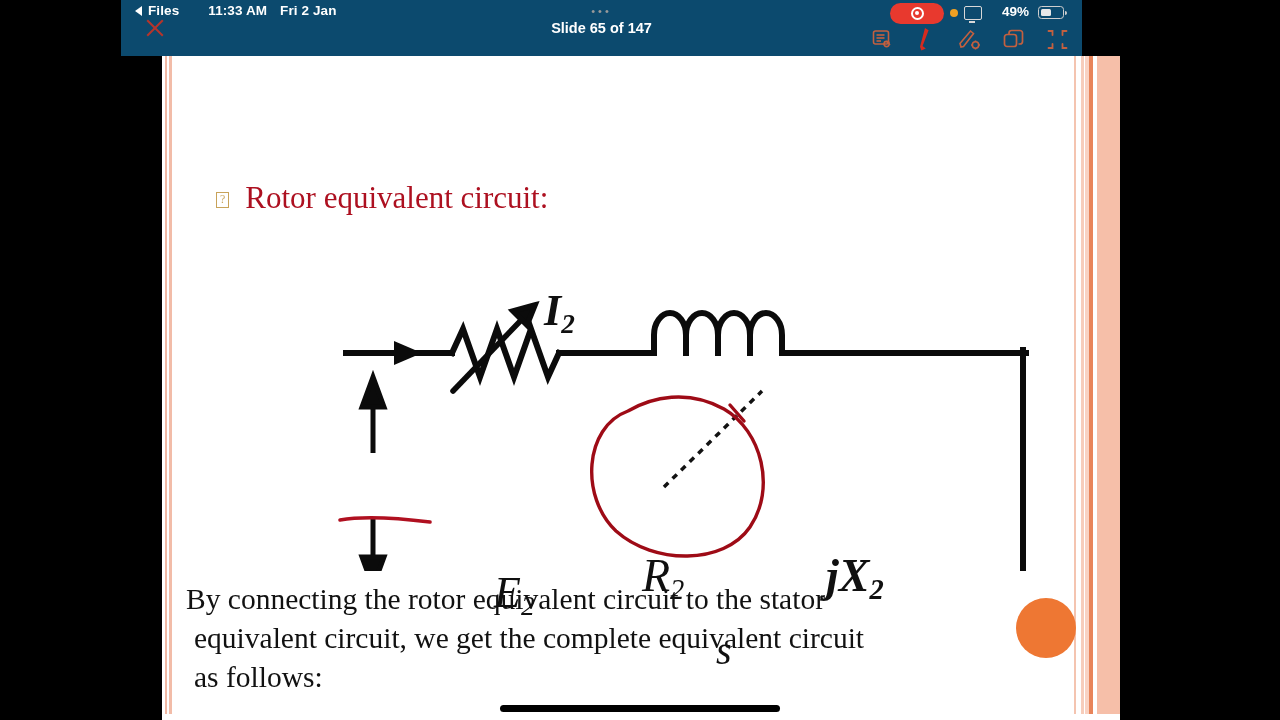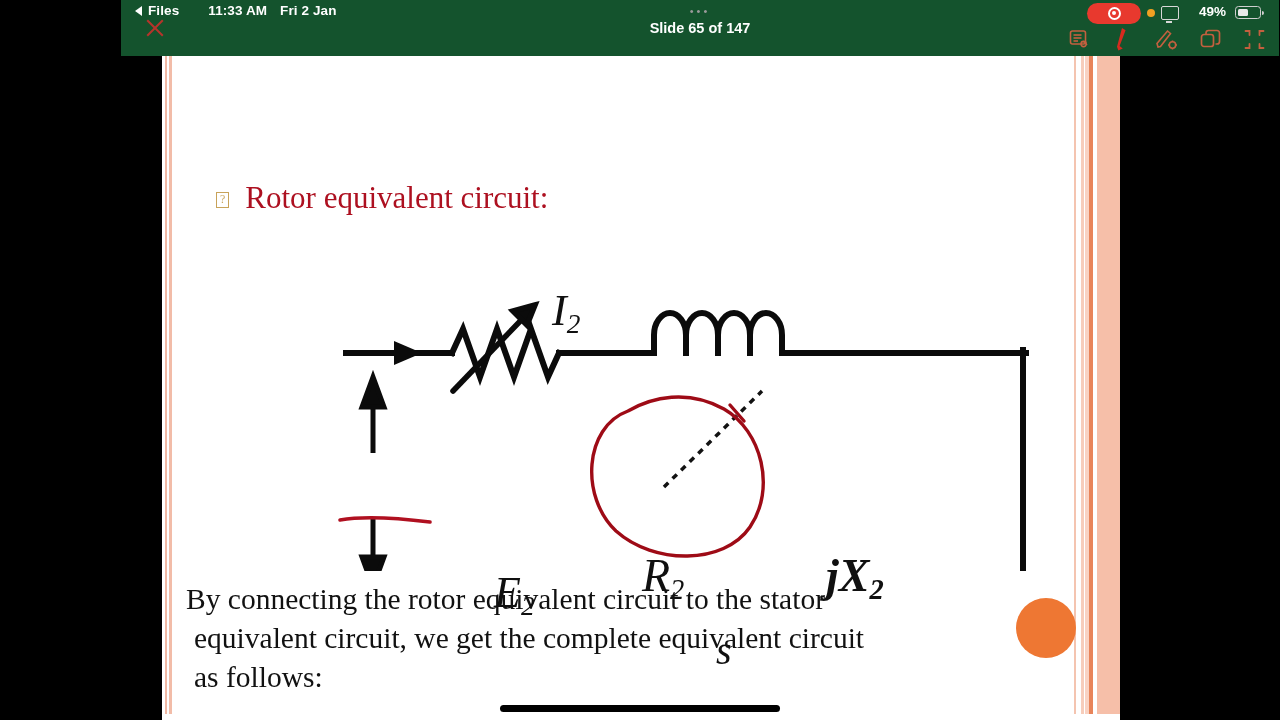--- a/index.html
+++ b/index.html
@@ -16,23 +16,23 @@
     width: 1280px;
     height: 720px;
     background: #000;
   }
 
   
   #statusbar {
     position: absolute;
     left: 121px;
     top: 0;
-    width: 1158px;
+    width: 961px;
     height: 56px;
-    background: #14532d;
+    background: #0c4a6e;
     color: #ffffff;
   }
   .sb-left {
     position: absolute;
     left: 14px;
     top: 3px;
     display: flex;
     align-items: center;
     gap: 7px;
     font-size: 13px;
@@ -266,21 +266,21 @@
     font-style: italic;
     color: #101010;
     white-space: nowrap;
     line-height: 1;
   }
   .math-lbl sub {
     font-size: 0.62em;
     font-style: italic;
     vertical-align: -0.28em;
   }
-  #lbl-i2 { left: 220px; top: 58px; font-size: 44px; }
+  #lbl-i2 { left: 212px; top: 58px; font-size: 44px; font-weight: bold; }
   #lbl-e2 { left: 162px; top: 340px; font-size: 44px; }
   #lbl-jx2 { left: 494px; top: 322px; font-size: 46px; font-weight: bold; }
   #lbl-r2 { left: 310px; top: 322px; font-size: 46px; }
   #lbl-s  { left: 384px; top: 400px; font-size: 40px; }
 
   
   .body-text {
     position: absolute;
     left: 24px;
     top: 524px;

